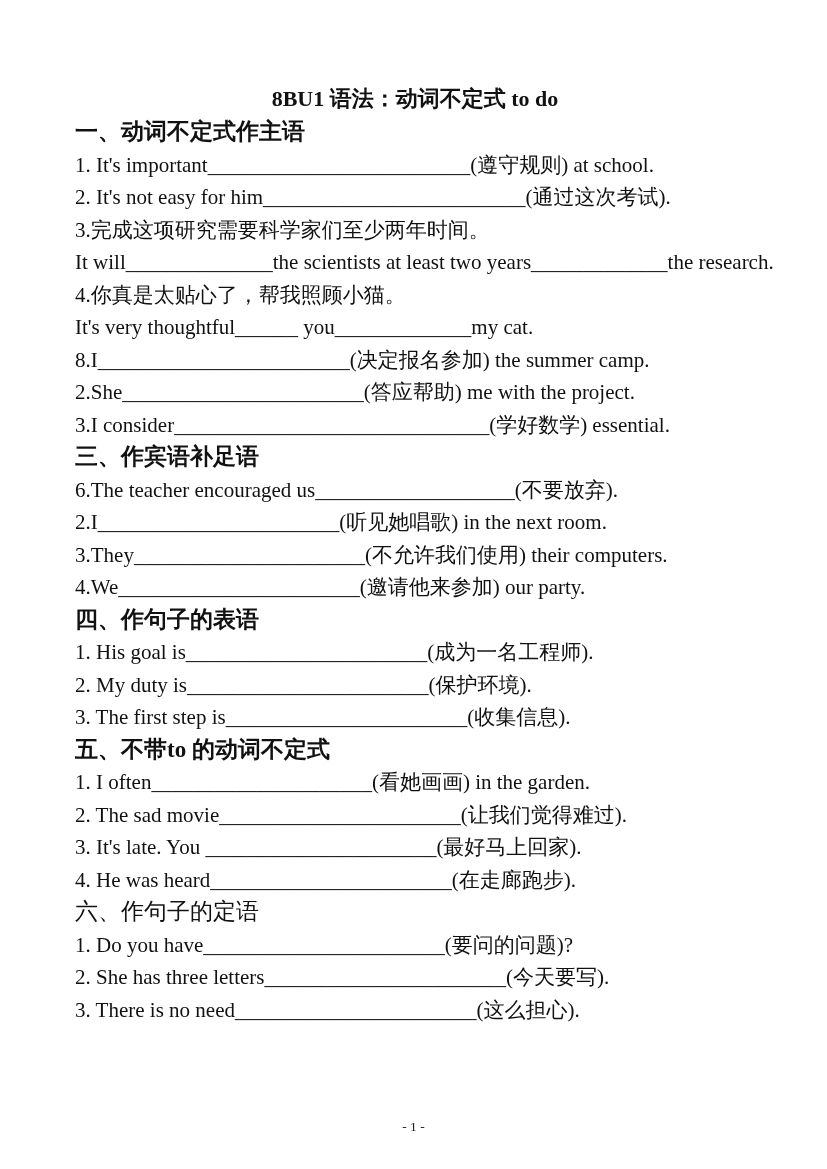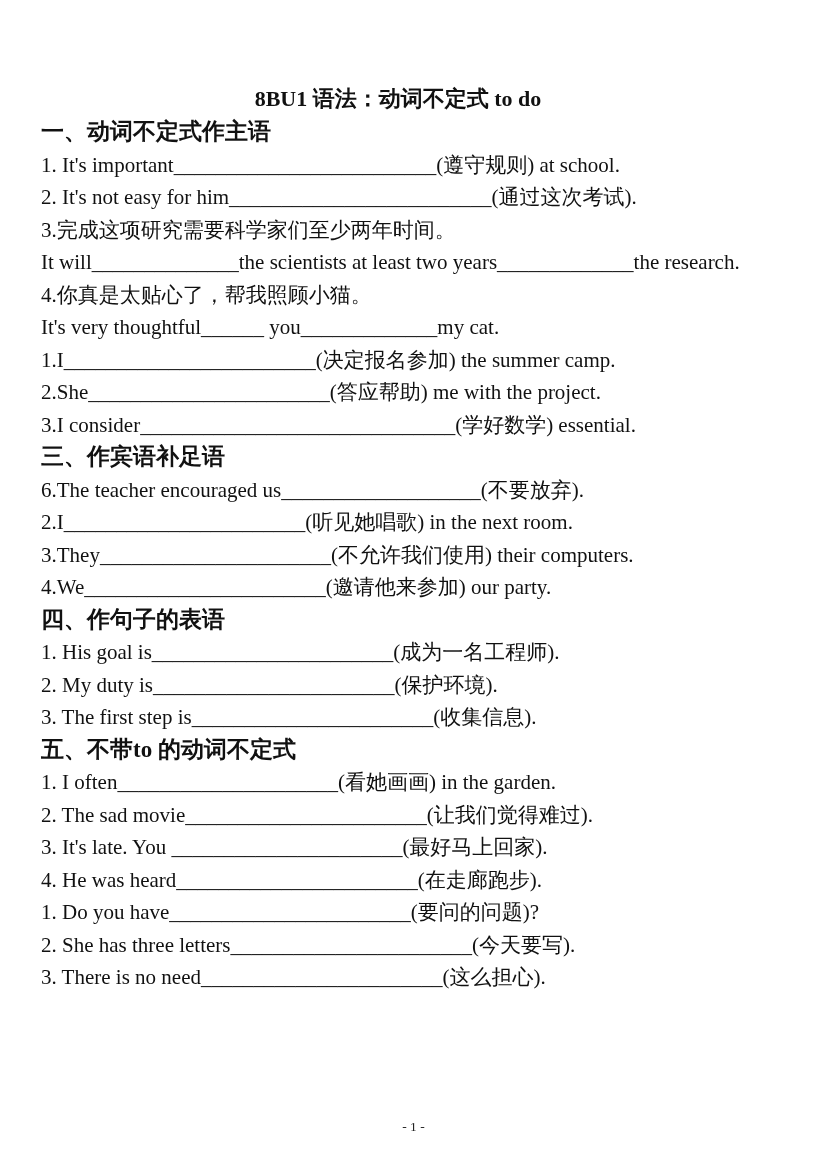--- a/index.html
+++ b/index.html
@@ -8,21 +8,21 @@
     height: 1169px;
     background: #ffffff;
     position: relative;
     overflow: hidden;
     font-family: "Liberation Serif", "DejaVu Serif", serif;
     color: #111111;
     margin: 0 auto;
     box-sizing: border-box;
   }
   .content {
-    padding: 82px 72px 0 41px;
+    padding: 82px 72px 0 75px;
   }
   .doc-title {
     font-size: 22px;
     font-weight: bold;
     text-align: center;
     margin: 0;
     height: 34px;
     line-height: 34px;
     white-space: nowrap;
   }
@@ -66,21 +66,21 @@
       <h2 class="heading">一、动词不定式作主语</h2>
       <p class="line">1. It's important_________________________(遵守规则) at school.</p>
       <p class="line">2. It's not easy for him_________________________(通过这次考试).</p>
       <p class="line">3.完成这项研究需要科学家们至少两年时间。</p>
       <p class="line">It will______________the scientists at least two years_____________the research.</p>
       <p class="line">4.你真是太贴心了，帮我照顾小猫。</p>
       <p class="line">It's very thoughtful______ you_____________my cat.</p>
     </div>
 
     <div class="section">
-      <p class="line">1.I________________________(决定报名参加) the summer camp.</p>
+      <p class="line">8.I________________________(决定报名参加) the summer camp.</p>
       <p class="line">2.She_______________________(答应帮助) me with the project.</p>
       <p class="line">3.I consider______________________________(学好数学) essential.</p>
     </div>
 
     <div class="section">
       <h2 class="heading">三、作宾语补足语</h2>
       <p class="line">6.The teacher encouraged us___________________(不要放弃).</p>
       <p class="line">2.I_______________________(听见她唱歌) in the next room.</p>
       <p class="line">3.They______________________(不允许我们使用) their computers.</p>
       <p class="line">4.We_______________________(邀请他来参加) our party.</p>
@@ -95,20 +95,21 @@
 
     <div class="section">
       <h2 class="heading">五、不带to 的动词不定式</h2>
       <p class="line">1. I often_____________________(看她画画) in the garden.</p>
       <p class="line">2. The sad movie_______________________(让我们觉得难过).</p>
       <p class="line">3. It's late. You ______________________(最好马上回家).</p>
       <p class="line">4. He was heard_______________________(在走廊跑步).</p>
     </div>
 
     <div class="section">
+      <h2 class="heading regular">六、作句子的定语</h2>
       <p class="line">1. Do you have_______________________(要问的问题)?</p>
       <p class="line">2. She has three letters_______________________(今天要写).</p>
       <p class="line">3. There is no need_______________________(这么担心).</p>
     </div>
 
   </div>
 
   <div class="page-footer">- 1 -</div>
 </div>
 

